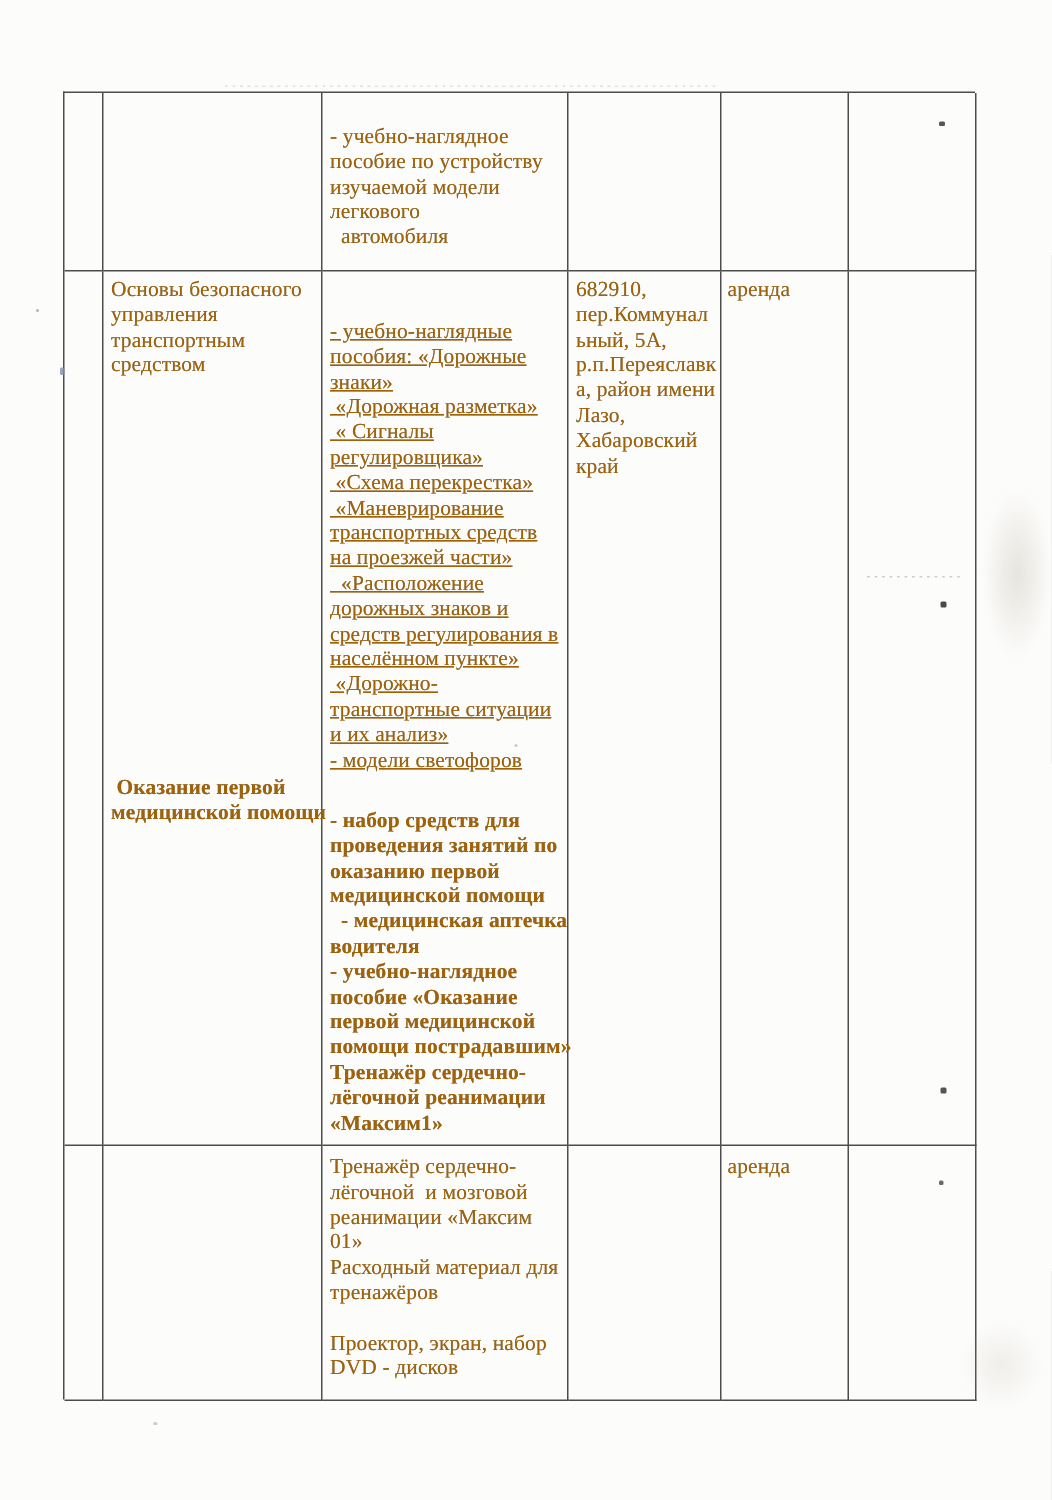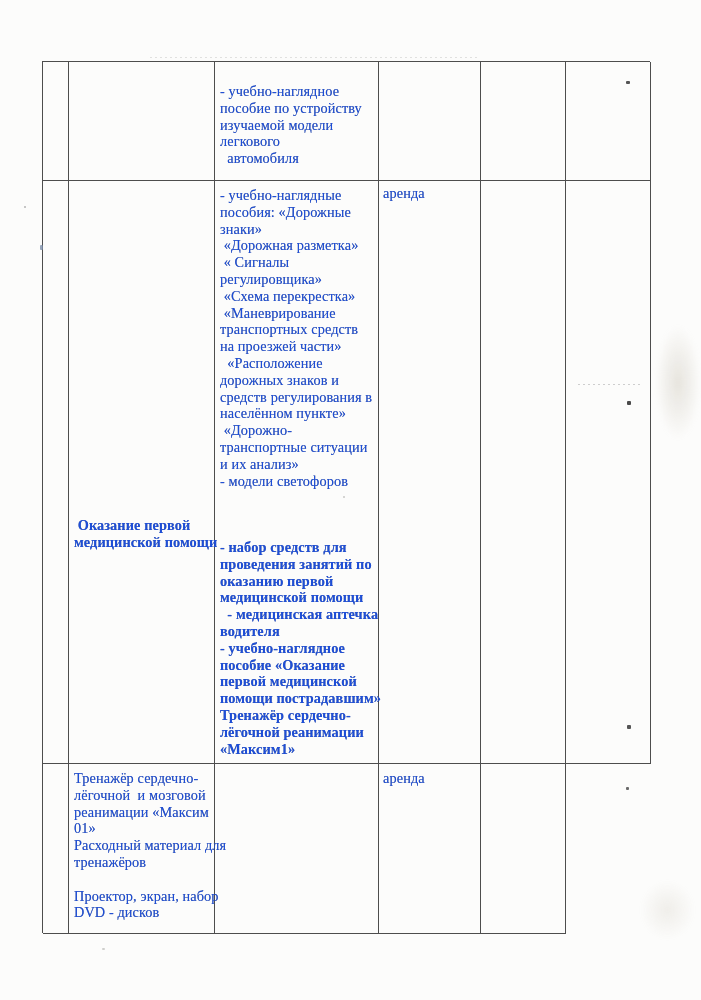--- a/index.html
+++ b/index.html
@@ -37,21 +37,21 @@
     overflow: visible;
   }
   .txt {
     position: absolute;
     left: 5px;
     right: 1px;
     font-size: 14.3px;
     line-height: 16.8px;
     white-space: pre;
     letter-spacing: 0.1px;
-    color: #1d4ed8;
+    color: #a16207;
     
     text-shadow: 0 0 0.4px rgba(60,60,60,0.55);
   }
   .speck {
     position: absolute;
     border-radius: 1px;
   }
   .dotline {
     position: absolute;
     height: 1px;
@@ -79,25 +79,29 @@
 изучаемой модели
 легкового
   автомобиля</div>
     </div>
     <div class="td"></div>
     <div class="td"></div>
     <div class="td"></div>
 
     <div class="td"></div>
     <div class="td">
+      <div class="txt" style="top:4px;">Основы безопасного
+управления
+транспортным
+средством</div>
       <div class="txt" style="top:336px;font-weight:bold;"> Оказание первой
 медицинской помощи</div>
     </div>
     <div class="td">
-      <div class="txt" style="top:6px;">- учебно-наглядные
+      <div class="txt" style="top:32px;text-decoration:underline;">- учебно-наглядные
 пособия: «Дорожные
 знаки»
  «Дорожная разметка»
  « Сигналы
 регулировщика»
  «Схема перекрестка»
  «Маневрирование
 транспортных средств
 на проезжей части»
   «Расположение
@@ -114,20 +118,30 @@
 медицинской помощи
   - медицинская аптечка
 водителя
 - учебно-наглядное
 пособие «Оказание
 первой медицинской
 помощи пострадавшим»
 Тренажёр сердечно-
 лёгочной реанимации
 «Максим1»</div>
+    </div>
+    <div class="td">
+      <div class="txt" style="top:4px;">682910,
+пер.Коммунал
+ьный, 5А,
+р.п.Переяславк
+а, район имени
+Лазо,
+Хабаровский
+край</div>
     </div>
     <div class="td">
       <div class="txt" style="top:4px; left:4px;">аренда</div>
     </div>
     <div class="td"></div>
 
     <div class="td"></div>
     <div class="td"></div>
     <div class="td">
       <div class="txt" style="top:6px;">Тренажёр сердечно-

